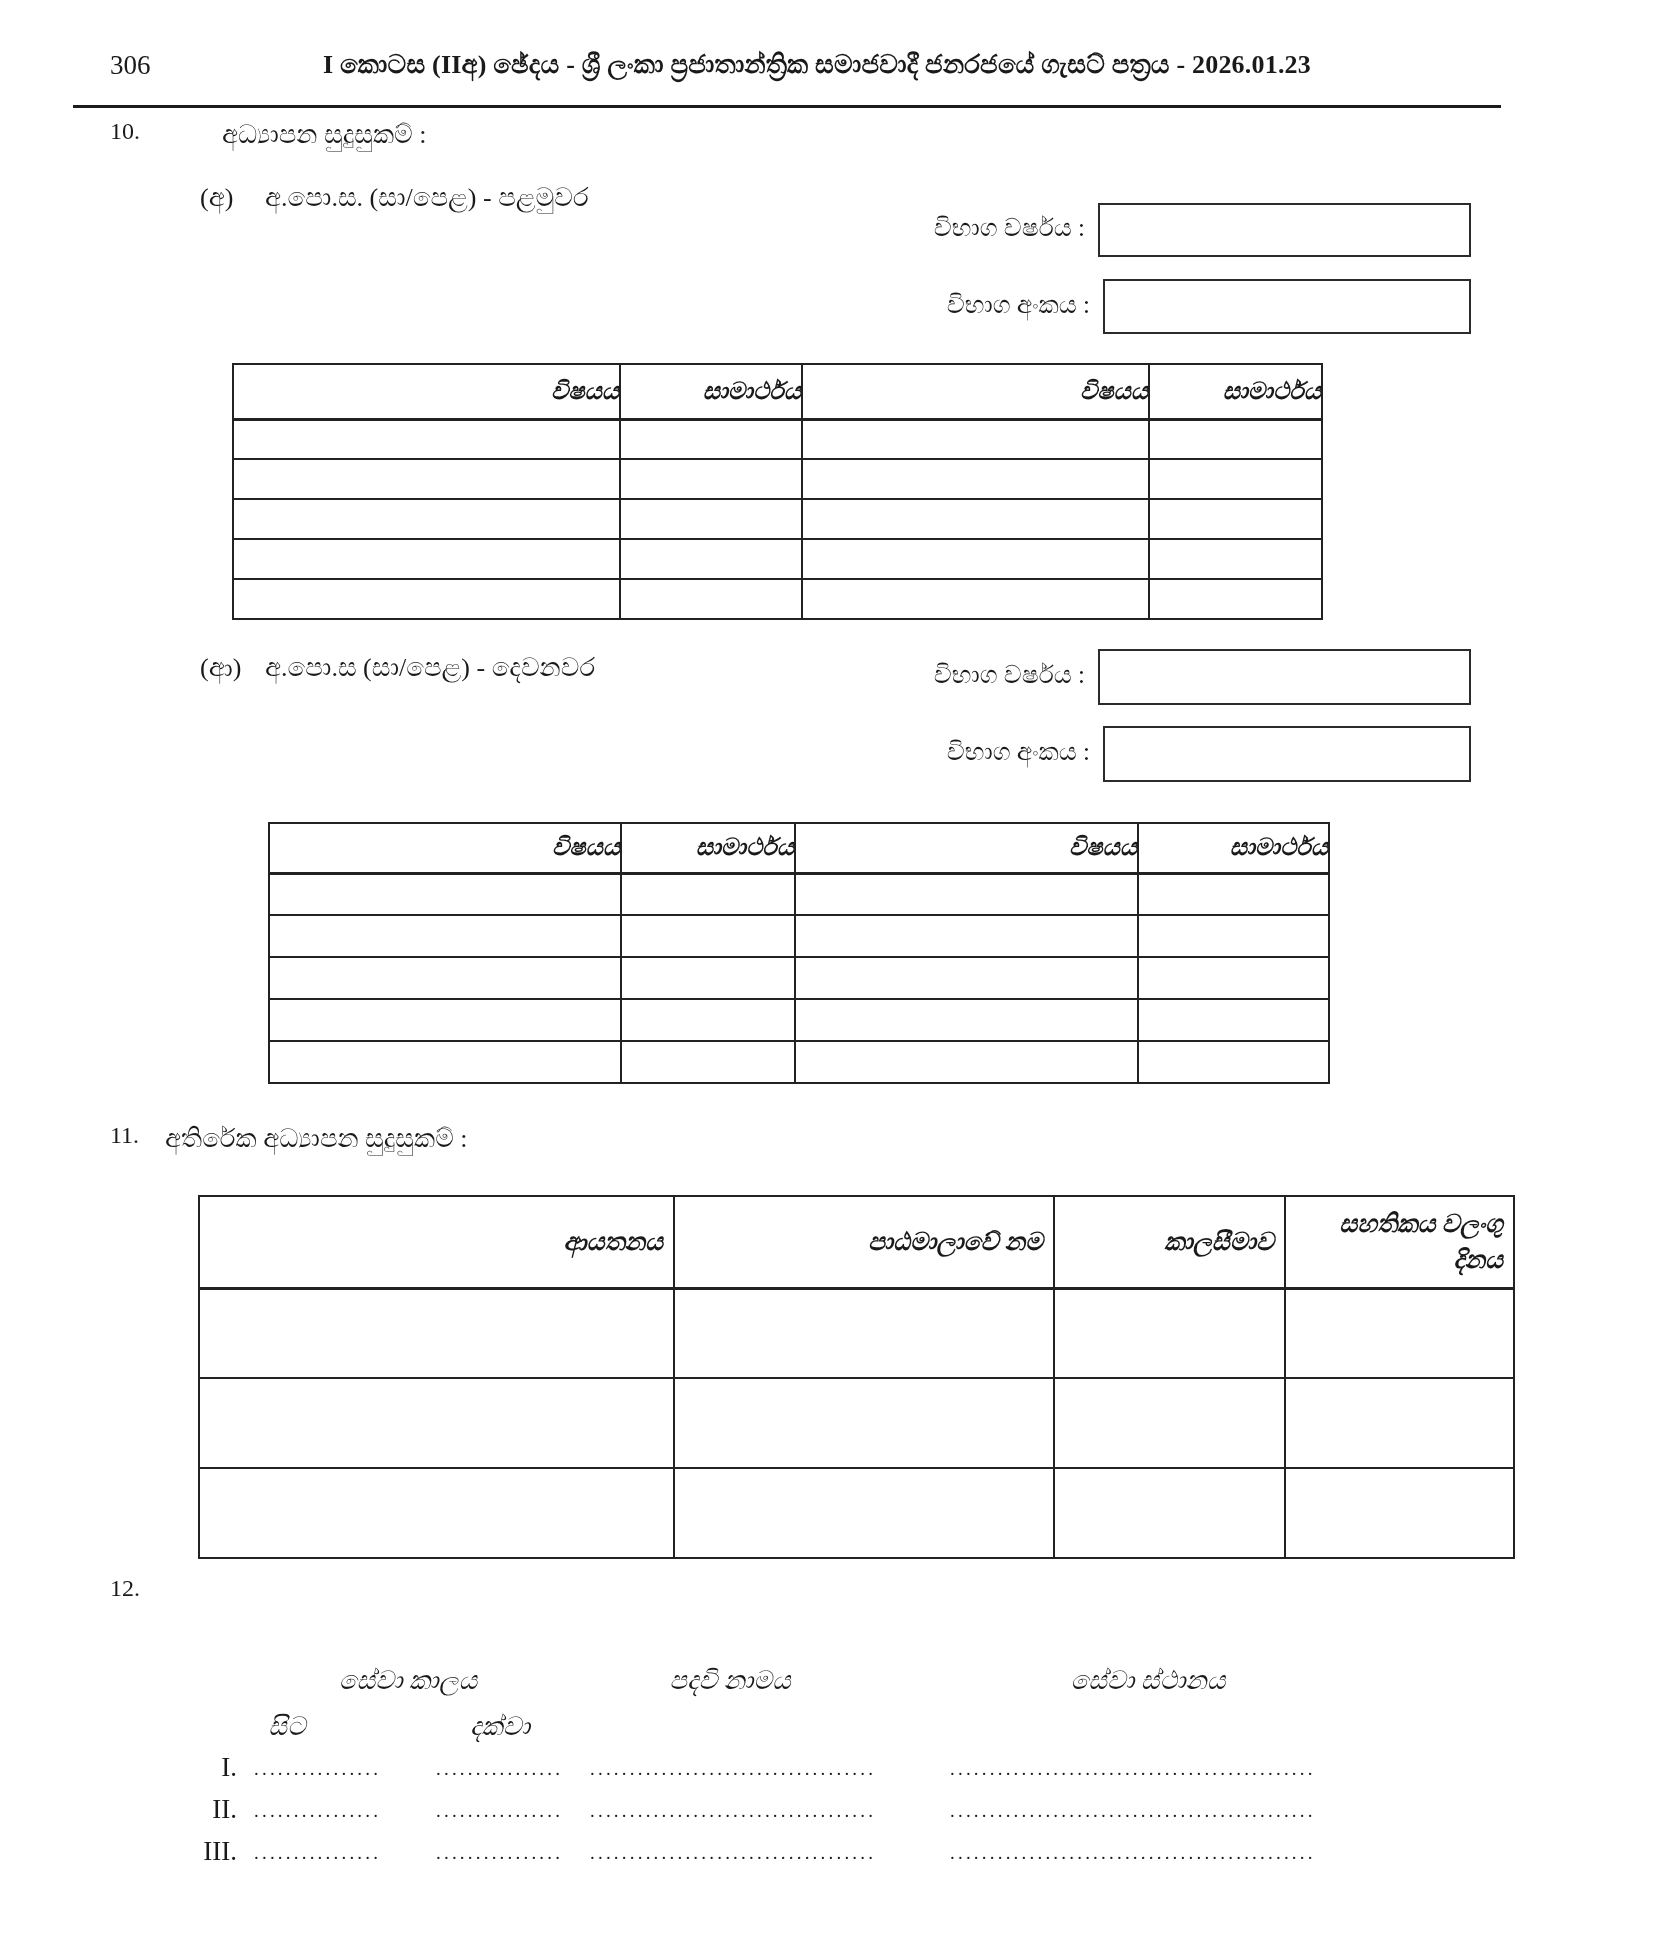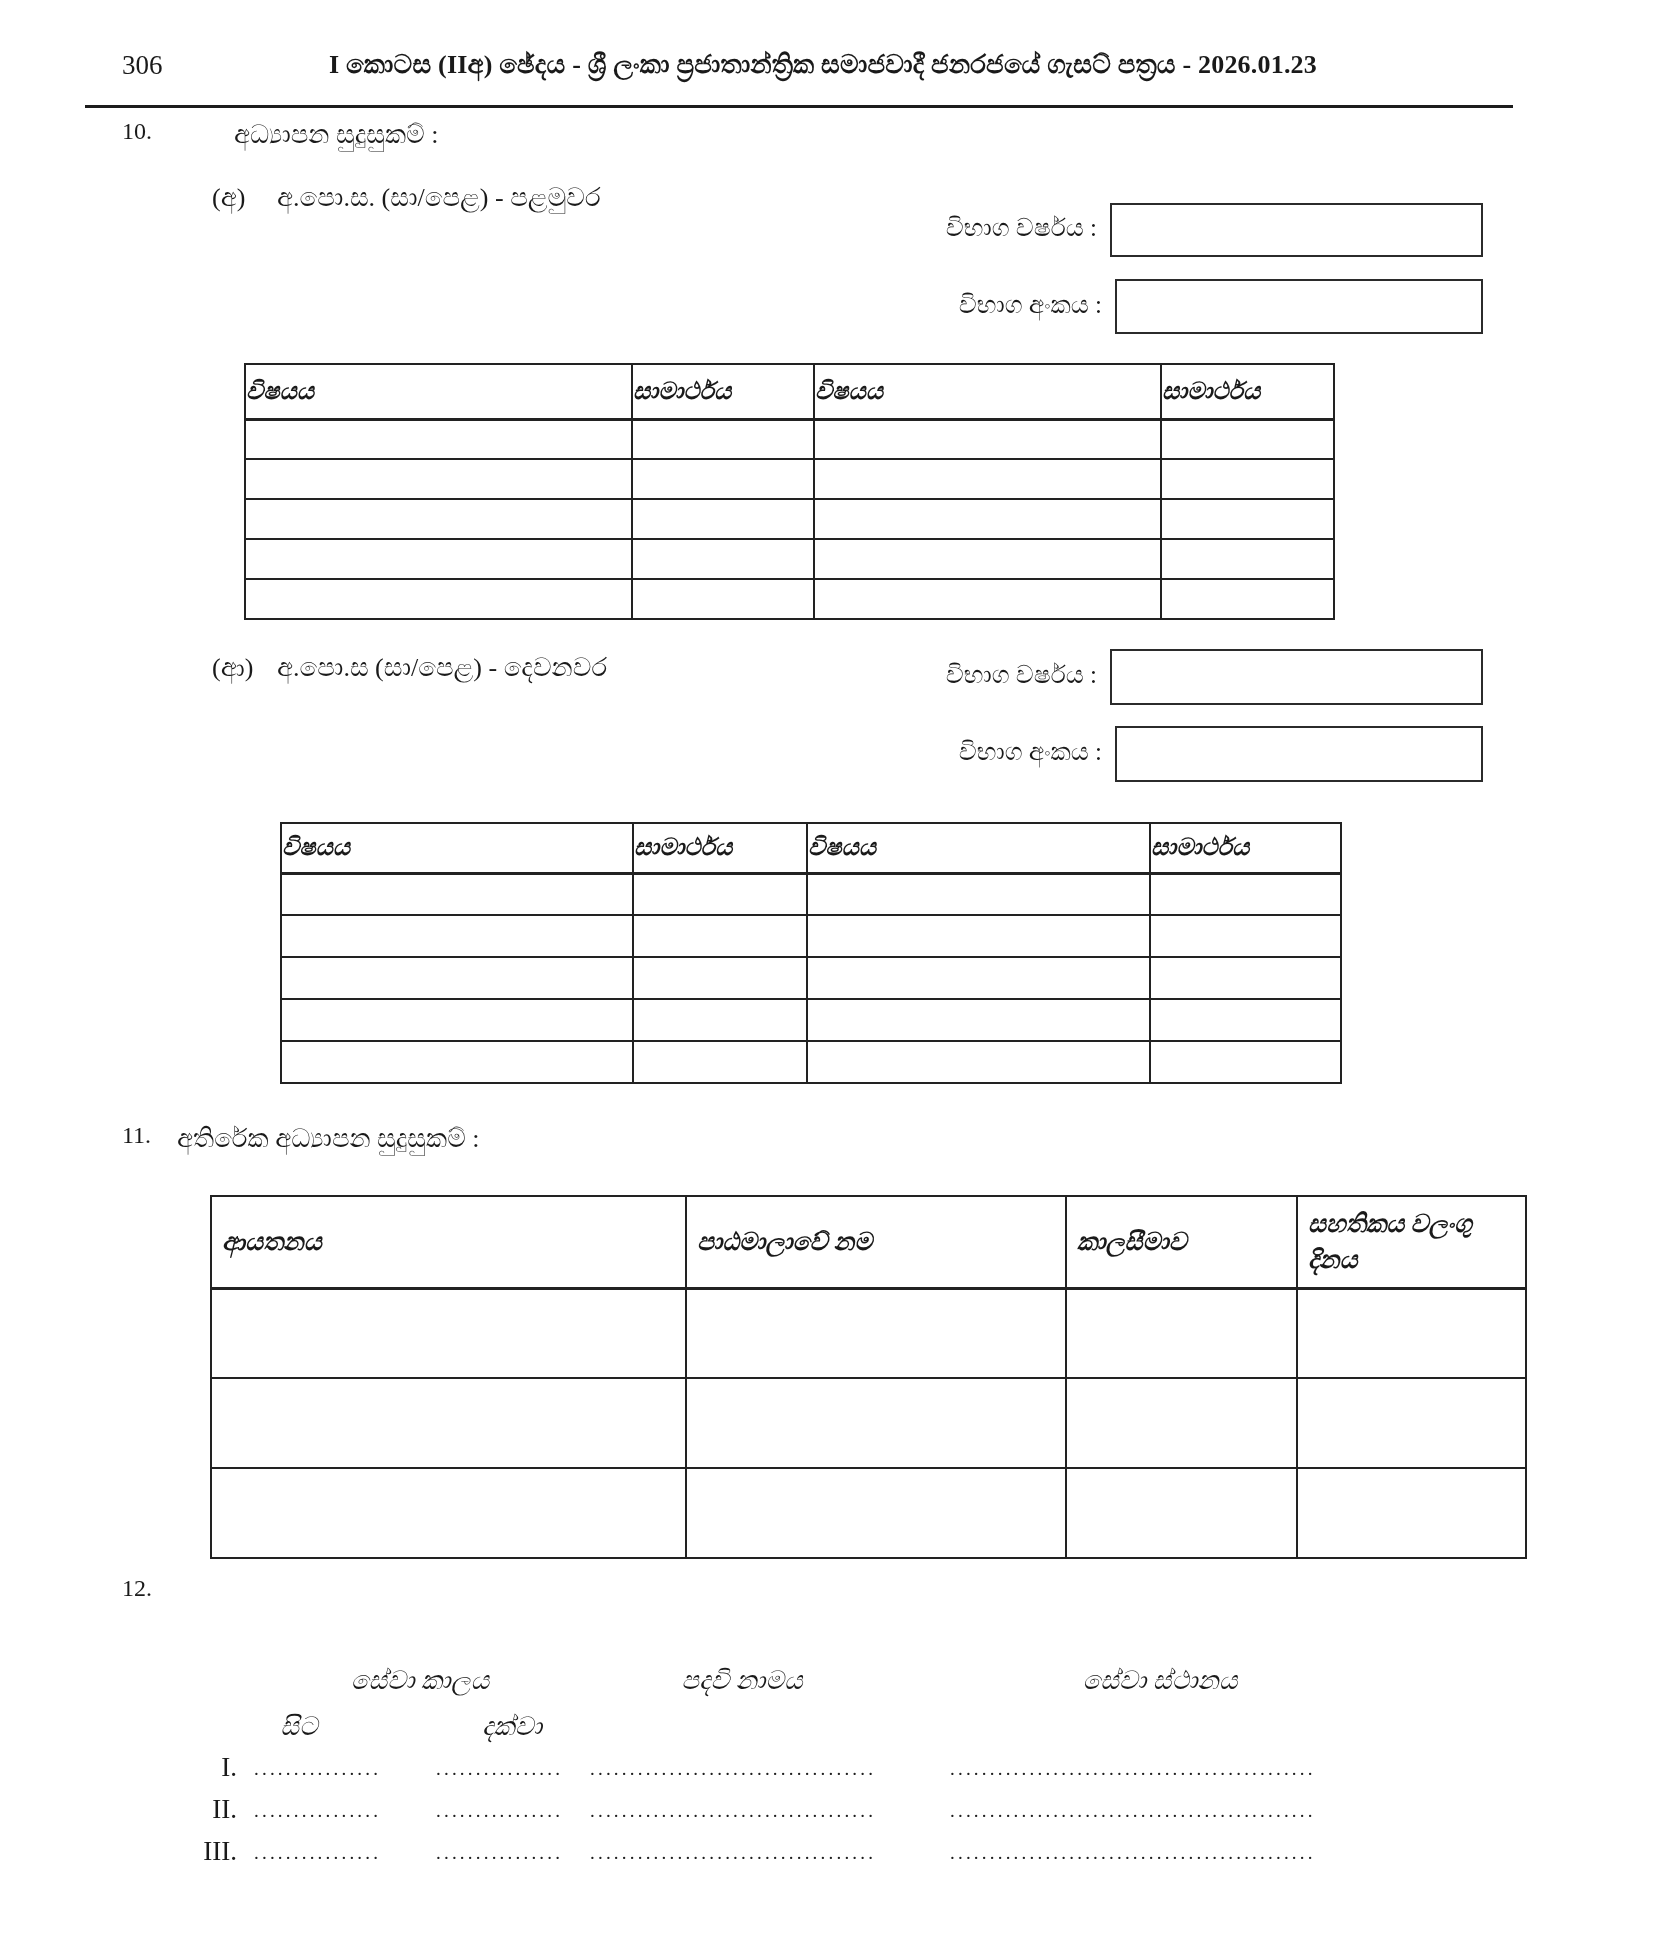--- a/index.html
+++ b/index.html
@@ -2,36 +2,36 @@
 <html lang="si"><head>
 <meta charset="utf-8">
 <style>
   html,body { margin:0; padding:0; }
   body {
     width:1654px; height:1937px; background:#ffffff; color:#1a1a1a;
     font-family:"Liberation Serif","DejaVu Serif",serif;
     -webkit-font-smoothing:antialiased;
   }
   .page { position:relative; width:1654px; height:1937px; overflow:hidden; background:#fff; }
-  .abs { position:absolute;margin-left:12px; }
+  .abs { position:absolute; }
 
   .page-no { font-size:27px; }
   .hdr-title { font-size:26px; font-weight:bold; text-align:center; letter-spacing:0.2px; }
   .rule { background:#1c1c1c; height:3px; }
 
   .sec-no { font-size:24px; }
   .si { font-size:26px; }
 
   .field-label { font-size:25px; text-align:right; }
   .fbox { border:2px solid #2b2b2b; background:#fff; box-sizing:border-box; }
 
   table.frm { border-collapse:collapse; table-layout:fixed; }
   table.frm th, table.frm td { border:2px solid #222; padding:0; box-sizing:border-box; }
   table.frm th {
-    font-style:italic; font-weight:bold; font-size:24px; text-align:left;
+    font-style:italic; font-weight:bold; font-size:24px; text-align:right;
     vertical-align:middle; border-bottom:3px solid #222;
   }
   table.frm td { background:#fff; }
 
   table.frm2 th { font-weight:600; font-size:25px; line-height:1.45; padding:4px 10px; }
 
   .exp-hdr { font-style:italic; font-size:26px; text-align:center; }
   .exp-row { position:absolute; height:40px; }
   .exp-num { position:absolute; top:0; left:0; width:72px; text-align:right; font-size:27px; }
   .dots { position:absolute; top:6px; font-size:19px; letter-spacing:3.2px; color:#1f1f1f; white-space:nowrap; }

